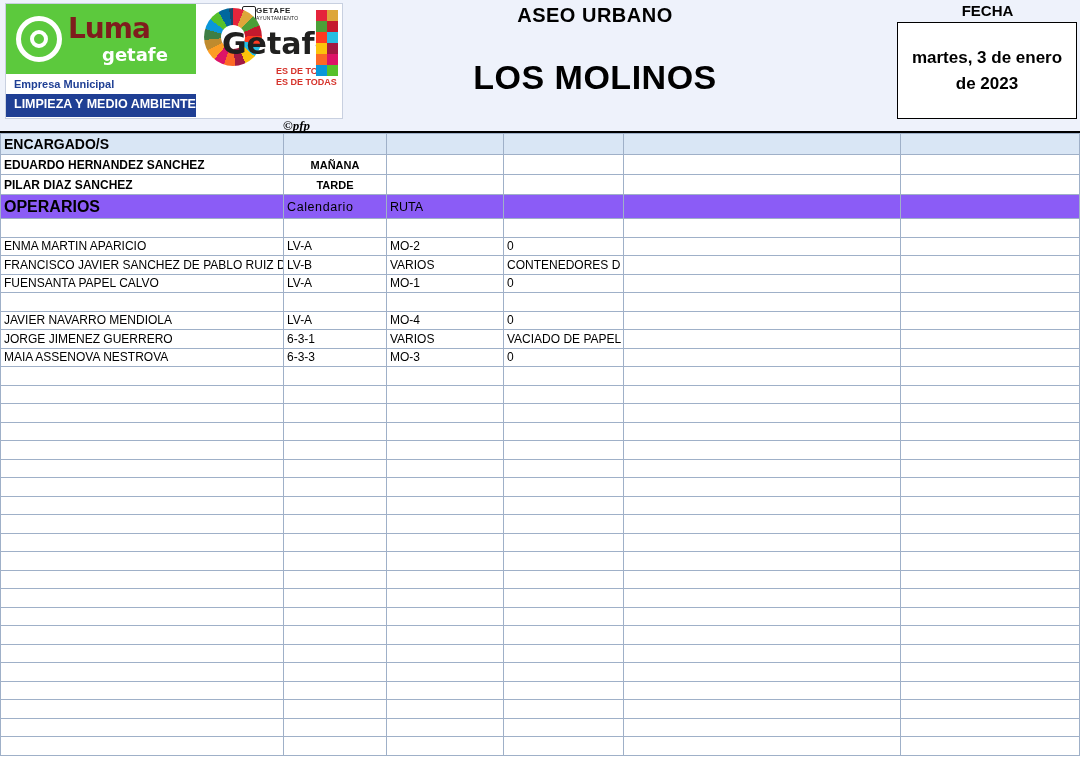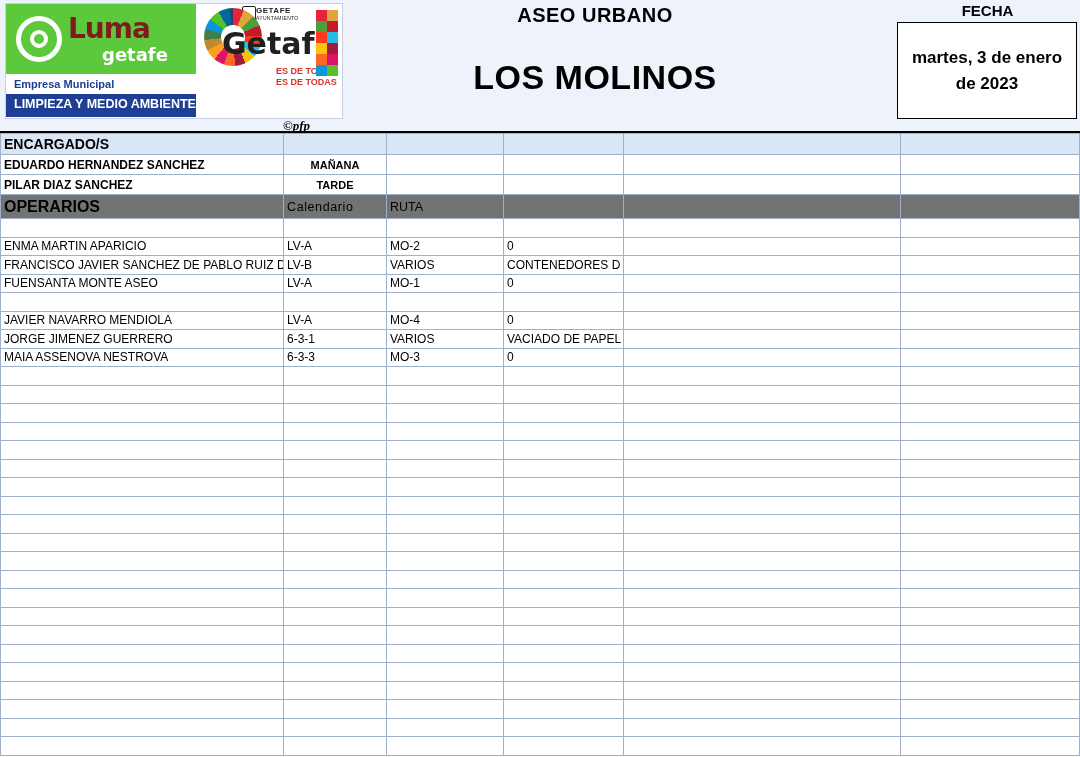--- a/index.html
+++ b/index.html
@@ -275,21 +275,21 @@
     background: #ffffff;
     font-weight: bold;
     font-size: 12px;
     height: 19px;
   }
   tr.enc-row td.turno {
     text-align: center;
     font-size: 11px;
   }
   tr.operarios td {
-    background: #737373;
+    background: #8b5cf6;
     height: 23px;
   }
   tr.operarios td.op-title {
     font-size: 16px;
     font-weight: bold;
   }
   tr.operarios td.op-cal {
     font-size: 12.5px;
     font-weight: normal;
     letter-spacing: 0.6px;
@@ -420,21 +420,21 @@
       </tr>
       <tr class="data">
         <td>FRANCISCO JAVIER SANCHEZ DE PABLO RUIZ DE</td>
         <td>LV-B</td>
         <td>VARIOS</td>
         <td>CONTENEDORES D</td>
         <td></td>
         <td></td>
       </tr>
       <tr class="data">
-        <td>FUENSANTA MONTE ASEO</td>
+        <td>FUENSANTA PAPEL CALVO</td>
         <td>LV-A</td>
         <td>MO-1</td>
         <td>0</td>
         <td></td>
         <td></td>
       </tr>
       <tr class="data">
         <td></td>
         <td></td>
         <td></td>

